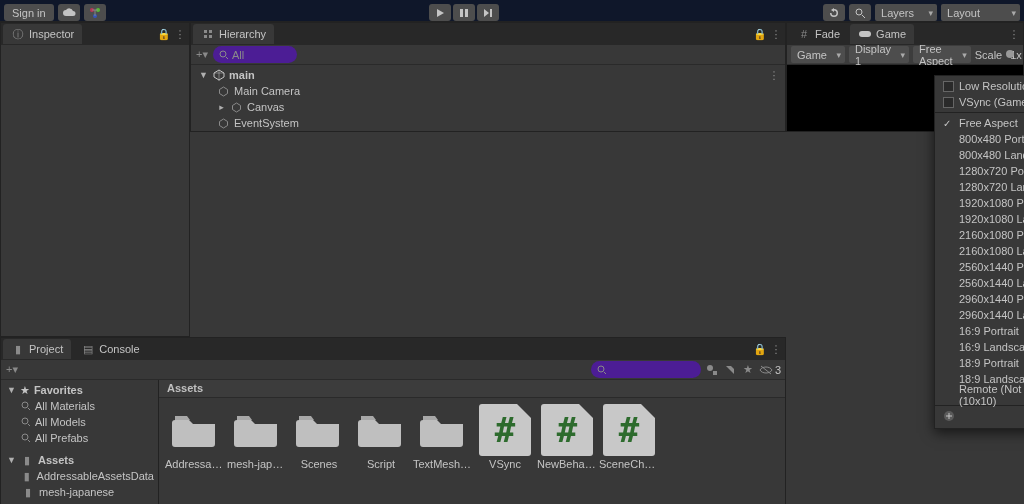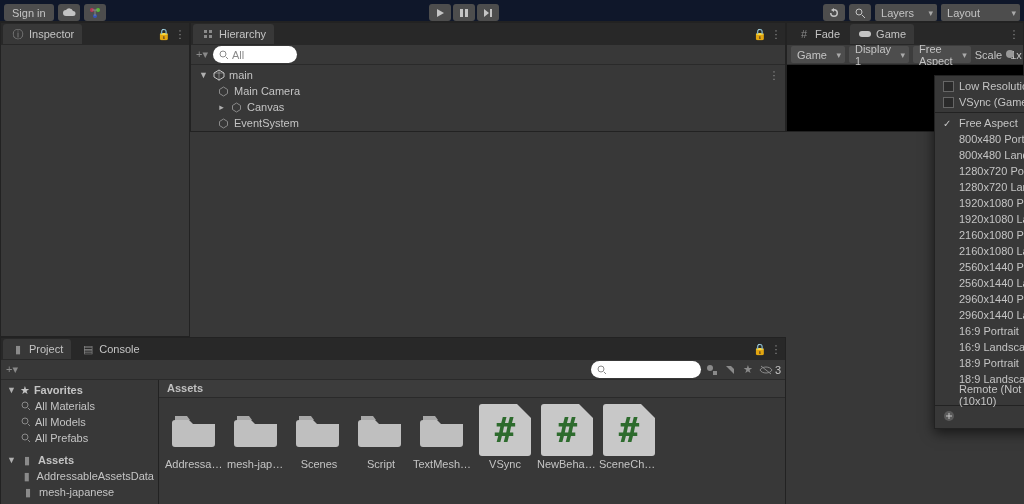--- a/index.html
+++ b/index.html
@@ -40,21 +40,21 @@
   .corner { position: absolute; top: 0; right: 0; width: 14px; height: 14px; background: #383838; clip-path: polygon(0 0, 100% 100%, 100% 0); }
   .proj-tree .tree-item { padding-left: 6px; }
   .proj-tree .indent1 { padding-left: 20px; }
   .star { color: #c4c4c4; }
   .popup { position: absolute; top: 10px; left: 147px; width: 180px; background: #383838; border: 1px solid #222; box-shadow: 0 4px 12px rgba(0,0,0,0.6); z-index: 100; padding: 2px 0; }
   .popup-item { padding: 2px 8px 2px 24px; height: 16px; display: flex; align-items: center; position: relative; }
   .popup-item.check::before { content: "✓"; position: absolute; left: 8px; font-size: 10px; }
   .popup-item.box::before { content: ""; position: absolute; left: 8px; width: 9px; height: 9px; border: 1px solid #666; background: #2a2a2a; }
   .popup-sep { height: 1px; background: #222; margin: 2px 0; }
   .popup-add { padding: 2px 8px; color: #aaa; }
-  .search-pill { background: #ffffff; border-radius: 10px; height: 17px; width: 84px; display: flex; align-items: center; padding: 0 6px; }
+  .search-pill { background: #4c1d95; border-radius: 10px; height: 17px; width: 84px; display: flex; align-items: center; padding: 0 6px; }
   .search-pill svg { margin-right: 3px; }
   .ghost-icon { width: 14px; height: 14px; display: inline-flex; align-items: center; justify-content: center; color: #8a8a8a; }
   .slider-track { width: 26px; height: 3px; background: #2a2a2a; border-radius: 2px; position: relative; }
   .slider-thumb { width: 8px; height: 8px; border-radius: 50%; background: #999; position: absolute; top: -3px; left: 0; }
   .eye-count { display: flex; align-items: center; gap: 2px; }
 </style>
 </head>
 <body>
 
 <div class="topbar">
@@ -139,21 +139,21 @@
     </div>
     <div class="hierarchy-body">
       <div class="tree-item">
         <span class="fold">▼</span>
         <span class="cube">
             <svg width="12" height="12">
               <path d="M6 1l5 3v4l-5 3-5-3V4z" fill="none" stroke="#c4c4c4"></path>
               <path d="M6 1v11M1 4l10 0" stroke="#c4c4c4" stroke-width="0.5"></path>
             </svg>
           </span>
-        <span style="font-weight:normal">main</span>
+        <span style="font-weight:bold">main</span>
         <div class="spacer"></div>
         <span class="ghost-icon">⋮</span>
       </div>
       <div class="tree-item indent1">
           <span class="cube">
             <svg width="11" height="11">
               <path d="M5.5 1l4 2.5v4L5.5 10l-4-2.5v-4z" fill="none" stroke="#8a8a8a"></path>
             </svg>
           </span>
           <span>Main Camera</span>

